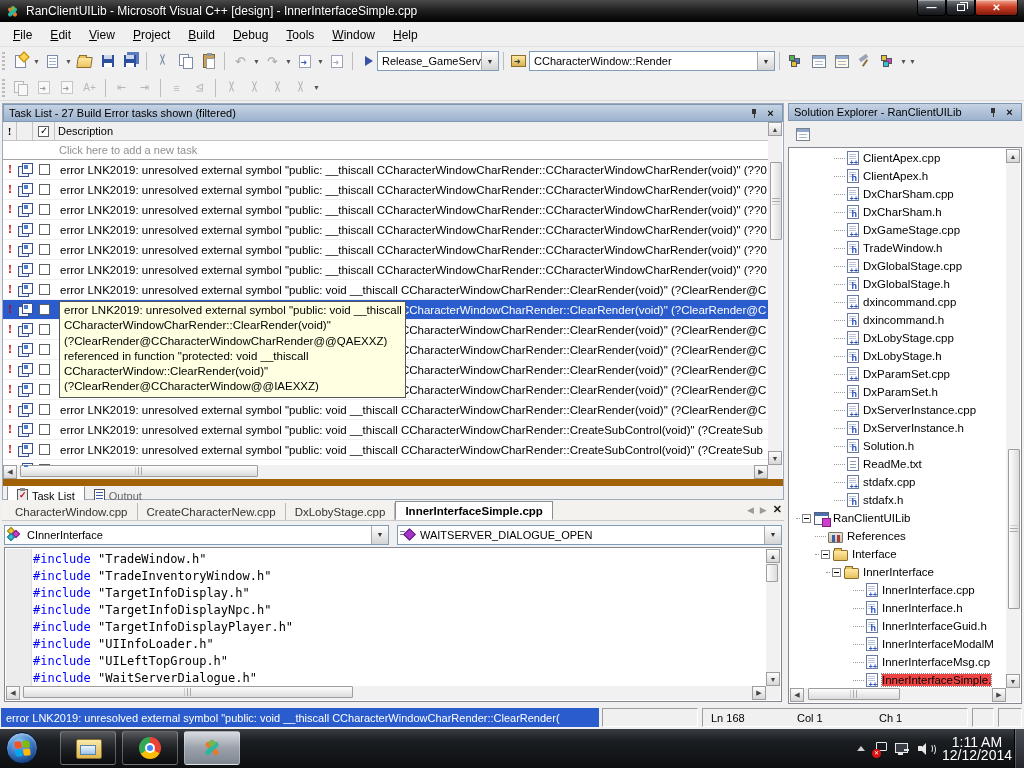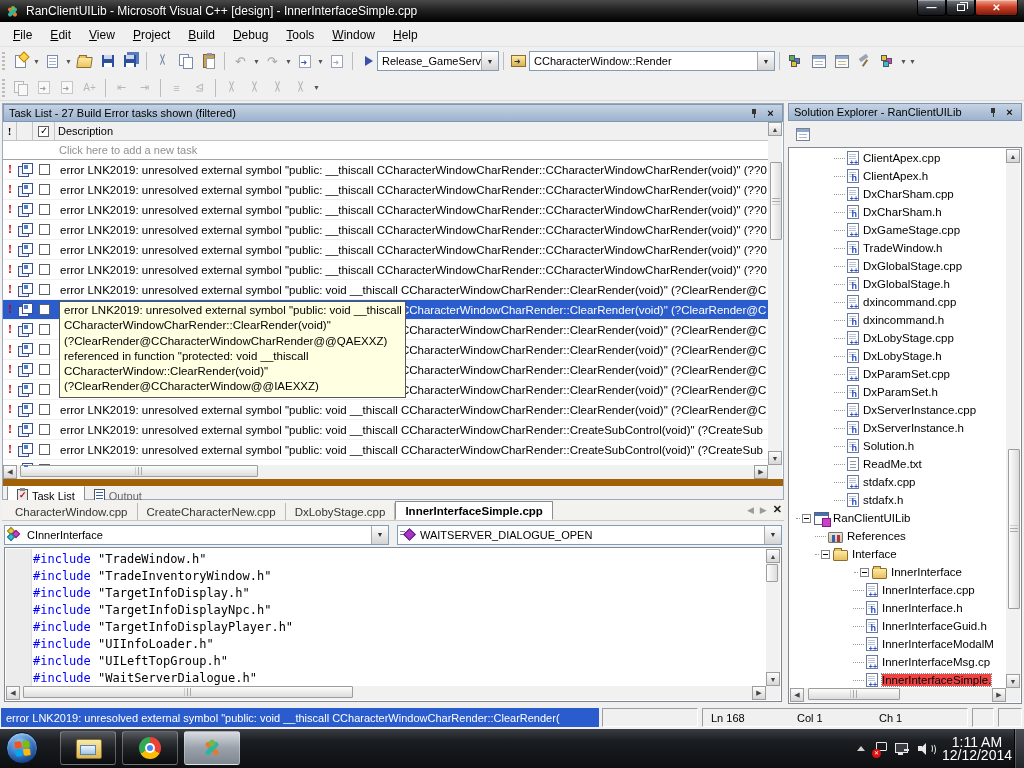--- a/index.html
+++ b/index.html
@@ -802,21 +802,21 @@
 
     <span class="node-icon icon-references"></span>
     <span class="node-label">References</span>
   </div>
           <div class="tree-item" style="padding-left: 25px;">
     <span class="leader" style="width: 4px;"></span>
     <span class="expander"></span>
     <span class="node-icon icon-folder"></span>
     <span class="node-label">Interface</span>
   </div>
-          <div class="tree-item" style="padding-left: 64px;">
+          <div class="tree-item" style="padding-left: 36px;">
     <span class="leader" style="width: 4px;"></span>
     <span class="expander"></span>
     <span class="node-icon icon-folder"></span>
     <span class="node-label">InnerInterface</span>
   </div>
           <div class="tree-item" style="padding-left: 63px;">
     <span class="leader"></span>
 
     <span class="node-icon icon-cpp"></span>
     <span class="node-label">InnerInterface.cpp</span>

